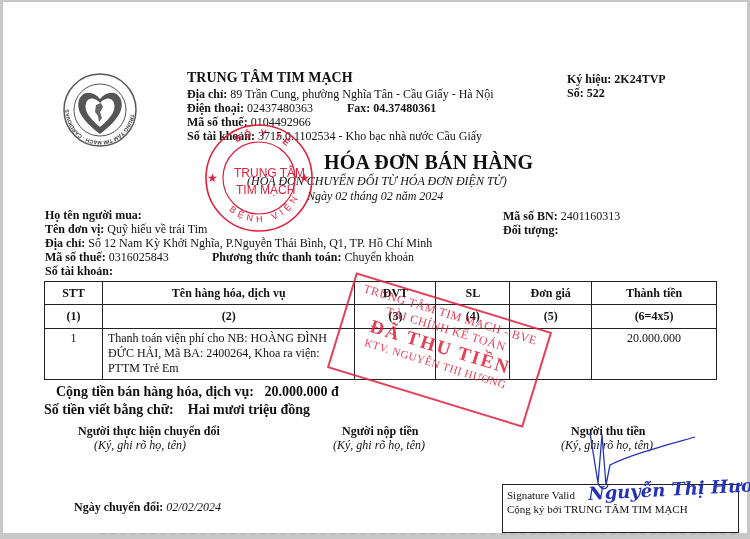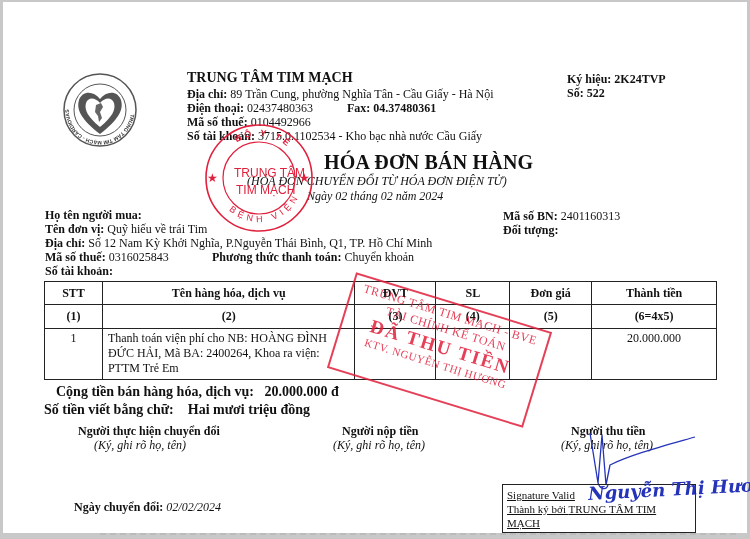--- a/index.html
+++ b/index.html
@@ -25,21 +25,21 @@
   table.items tr.idx td { text-align: center; font-weight: bold; height: 24px; vertical-align: middle; }
   table.items tr.row td { height: 51px; line-height: 15px; }
   .center { text-align: center; }
   .right { text-align: center; }
 
   
   .stamp-round { position: absolute; left: 203px; top: 122px; width: 112px; height: 112px; pointer-events: none; }
   .stamp-rect { position: absolute; left: 337px; top: 300px; width: 205px; height: 100px; border: 2px solid #e0203c; transform: rotate(17deg); transform-origin: center; color: #e0203c; font-family: "Liberation Serif", serif; text-align: center; opacity: 0.85; pointer-events: none; }
   .stamp-rect div { white-space: nowrap; }
 
-  .sig-box { position: absolute; left: 502px; top: 484px; width: 194px; height: 49px; border: 1.5px solid #222; padding: 3px 4px; font-size: 11px; line-height: 14px; text-decoration: underline; }
+  .sig-box { position: absolute; left: 502px; top: 484px; width: 237px; height: 49px; border: 1.5px solid #222; padding: 3px 4px; font-size: 11px; line-height: 14px; }
   .sig-script { position: absolute; left: 588px; top: 478px; font-family: "DejaVu Serif", serif; font-style: italic; font-weight: bold; color: #2433b8; font-size: 18px; transform: rotate(-3deg); white-space: nowrap; }
   .bottom-strip { position: absolute; left: 100px; top: 533px; width: 640px; height: 2px; background: repeating-linear-gradient(90deg,#bbb 0 6px, transparent 6px 10px); }
 </style>
 </head>
 <body>
 
 <div class="frame"></div>
 
 <svg class="logo" viewBox="0 0 76 76">
   <defs>
@@ -185,17 +185,17 @@
   <path d="M20,8 L28,58 L32,10 L36,60 L40,40 C60,30 90,22 125,12" fill="none" stroke="#2433b8" stroke-width="1.3"></path>
   <path d="M28,58 C30,64 36,66 38,60" fill="none" stroke="#2433b8" stroke-width="1.3"></path>
 </svg>
 
 <div class="abs fs12 b" style="left:74px; top:500px;">
   <span>Ngày chuyển đổi:</span> <span class="i" style="font-weight:normal;">02/02/2024</span>
 </div>
 
 <div class="sig-box">
   <div>Signature Valid</div>
-  <div><span>Thành ký bởi</span> <span>TRUNG TÂM TIM MẠCH</span></div>
+  <div><span>Cộng ký bởi</span> <span>TRUNG TÂM TIM MẠCH</span></div>
 </div>
 <div class="sig-script">Nguyễn Thị Hương</div>
 
 <div class="bottom-strip"></div>
 
 </body></html>

